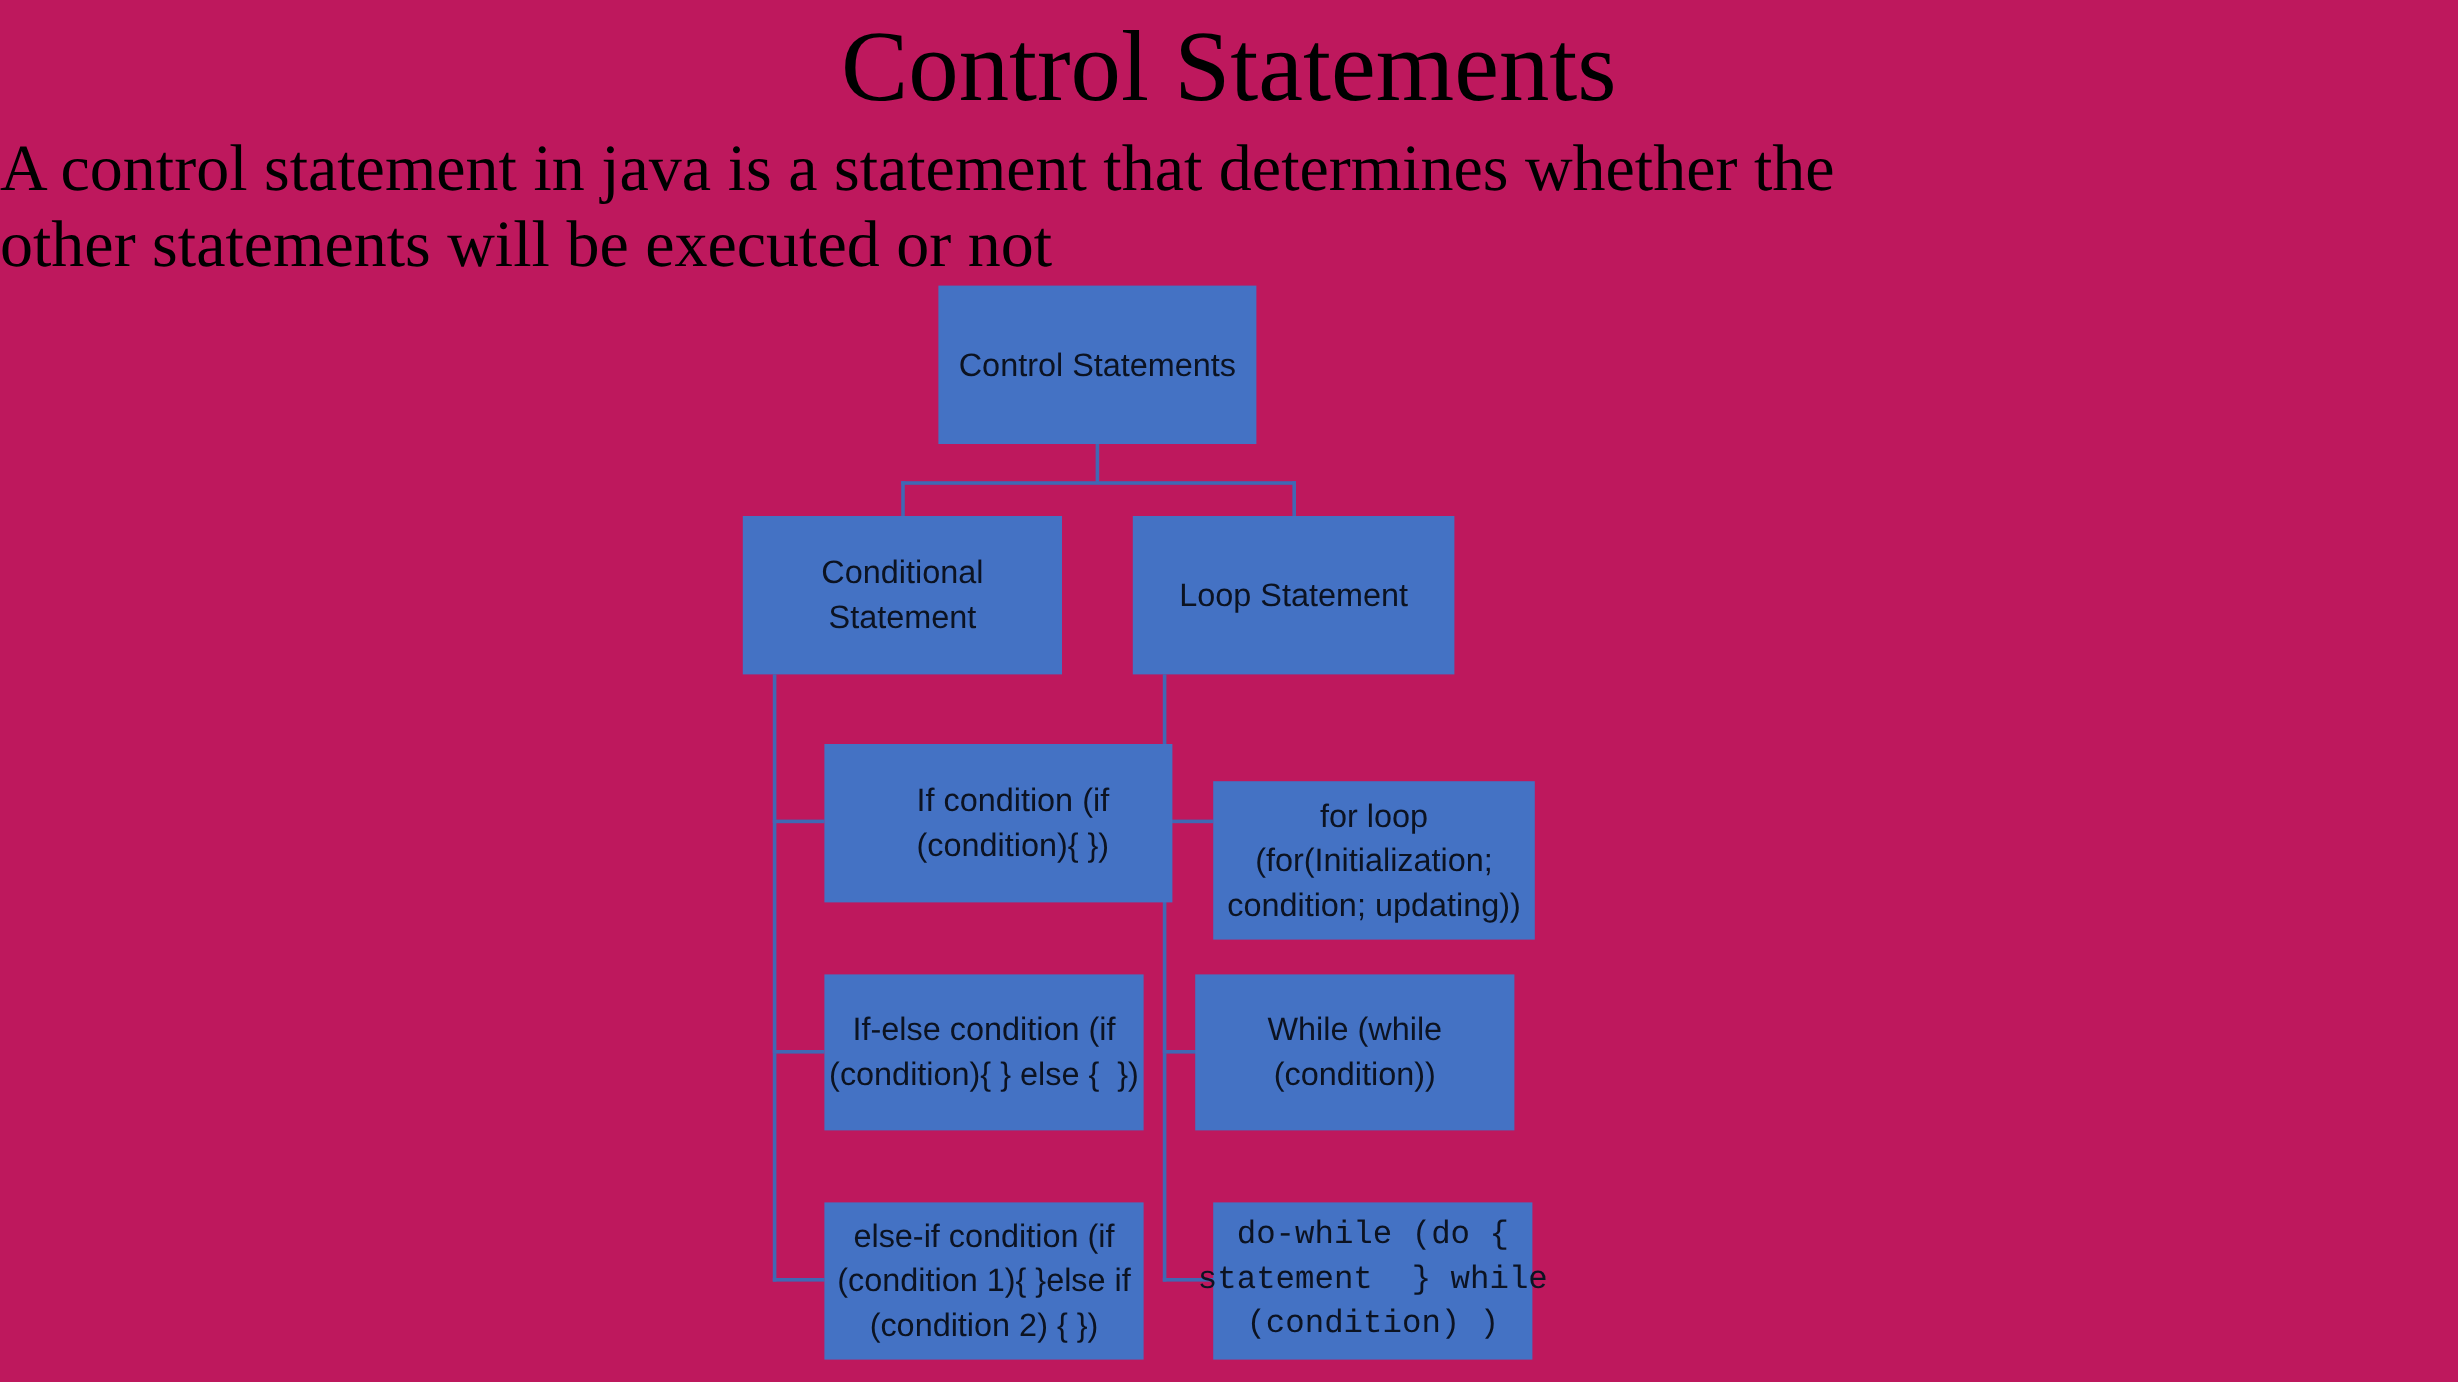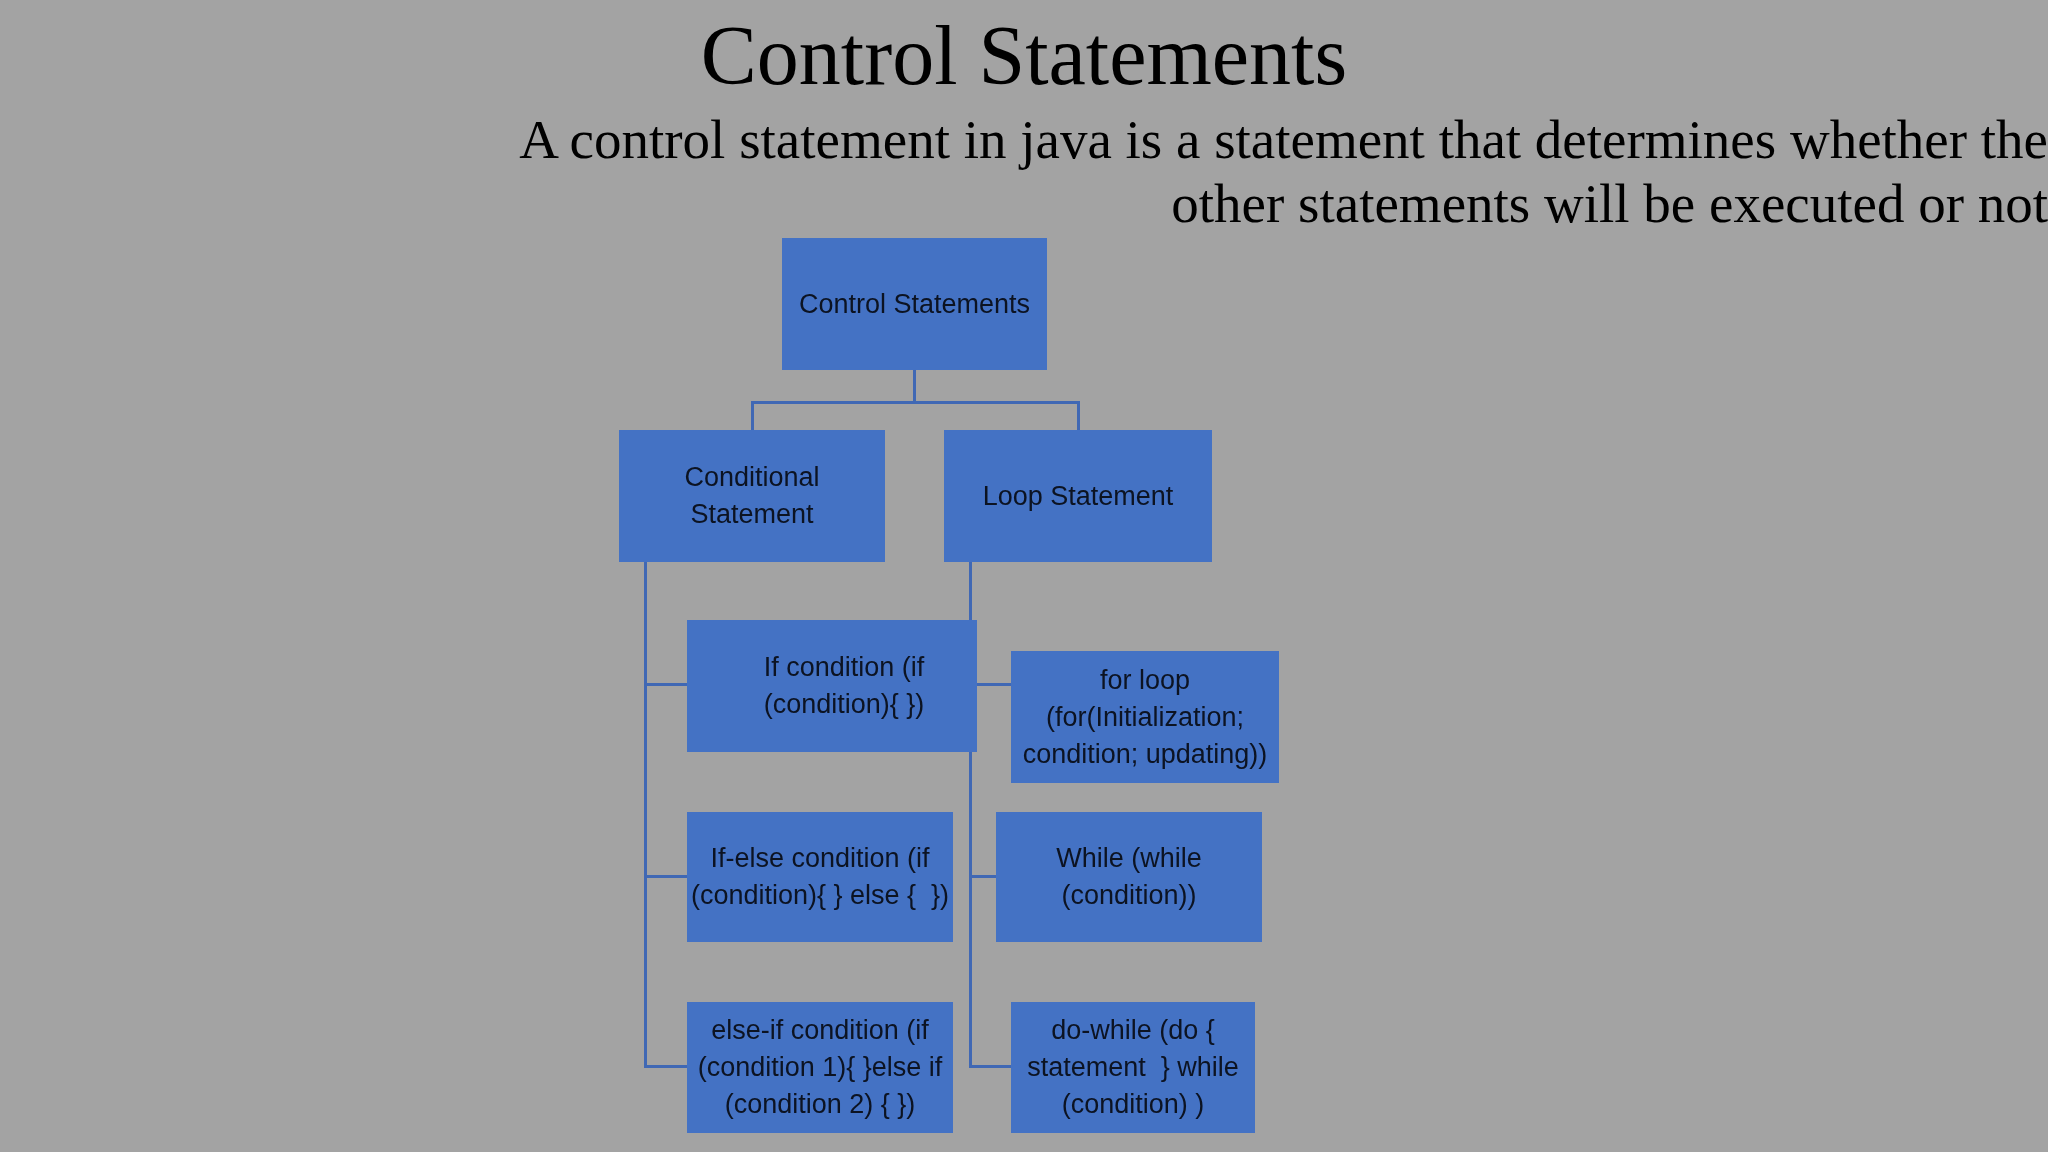--- a/index.html
+++ b/index.html
@@ -4,21 +4,21 @@
 <style>
   html, body {
     margin: 0;
     padding: 0;
     background: #ffffff;
   }
   .slide {
     position: relative;
     width: 2048px;
     height: 1152px;
-    background: #a3a3a3;
+    background: #be185d;
     overflow: hidden;
     font-family: "Liberation Sans", sans-serif;
   }
   .slide-title {
     position: absolute;
     left: 0;
     top: 8px;
     width: 2048px;
     margin: 0;
     text-align: center;
@@ -26,21 +26,21 @@
     font-weight: normal;
     font-size: 84px;
     line-height: 96px;
     color: #000000;
   }
   .slide-subtitle {
     position: absolute;
     left: 0;
     top: 108px;
     width: 2048px;
-    text-align: right;
+    text-align: left;
     font-family: "Liberation Serif", serif;
     font-size: 55px;
     line-height: 64px;
     color: #000000;
     white-space: pre-line;
   }
   .node {
     position: absolute;
     background: #4472C4;
     display: flex;
@@ -56,21 +56,21 @@
   }
   
   .n-root    { left: 782px;  top: 238px;  width: 265px; height: 132px; }
   .n-cond    { left: 619px;  top: 430px;  width: 266px; height: 132px; }
   .n-loop    { left: 944px;  top: 430px;  width: 268px; height: 132px; }
   .n-if      { left: 687px;  top: 620px;  width: 266px; height: 132px; padding-left: 24px; }
   .n-for     { left: 1011px; top: 620px;  width: 268px; height: 132px; margin-top: 31px; }
   .n-ifelse  { left: 687px;  top: 812px;  width: 266px; height: 130px; }
   .n-while   { left: 996px; top: 812px;  width: 266px; height: 130px; }
   .n-elseif  { left: 687px;  top: 1002px; width: 266px; height: 131px; }
-  .n-dowhile { left: 1011px; top: 1002px; width: 244px; height: 131px; }
+  .n-dowhile { left: 1011px; top: 1002px; width: 266px; height: 131px; font-family: Liberation Mono, monospace; }
 
   .connector {
     position: absolute;
     background: #4068b4;
   }
   
   .c-root-stem   { left: 913px;  top: 370px;  width: 3px;   height: 33px; }
   .c-root-h      { left: 751px;  top: 401px;  width: 329px; height: 3px; }
   .c-cond-drop   { left: 751px;  top: 401px;  width: 3px;   height: 29px; }
   .c-loop-drop   { left: 1077px; top: 401px;  width: 3px;   height: 29px; }

